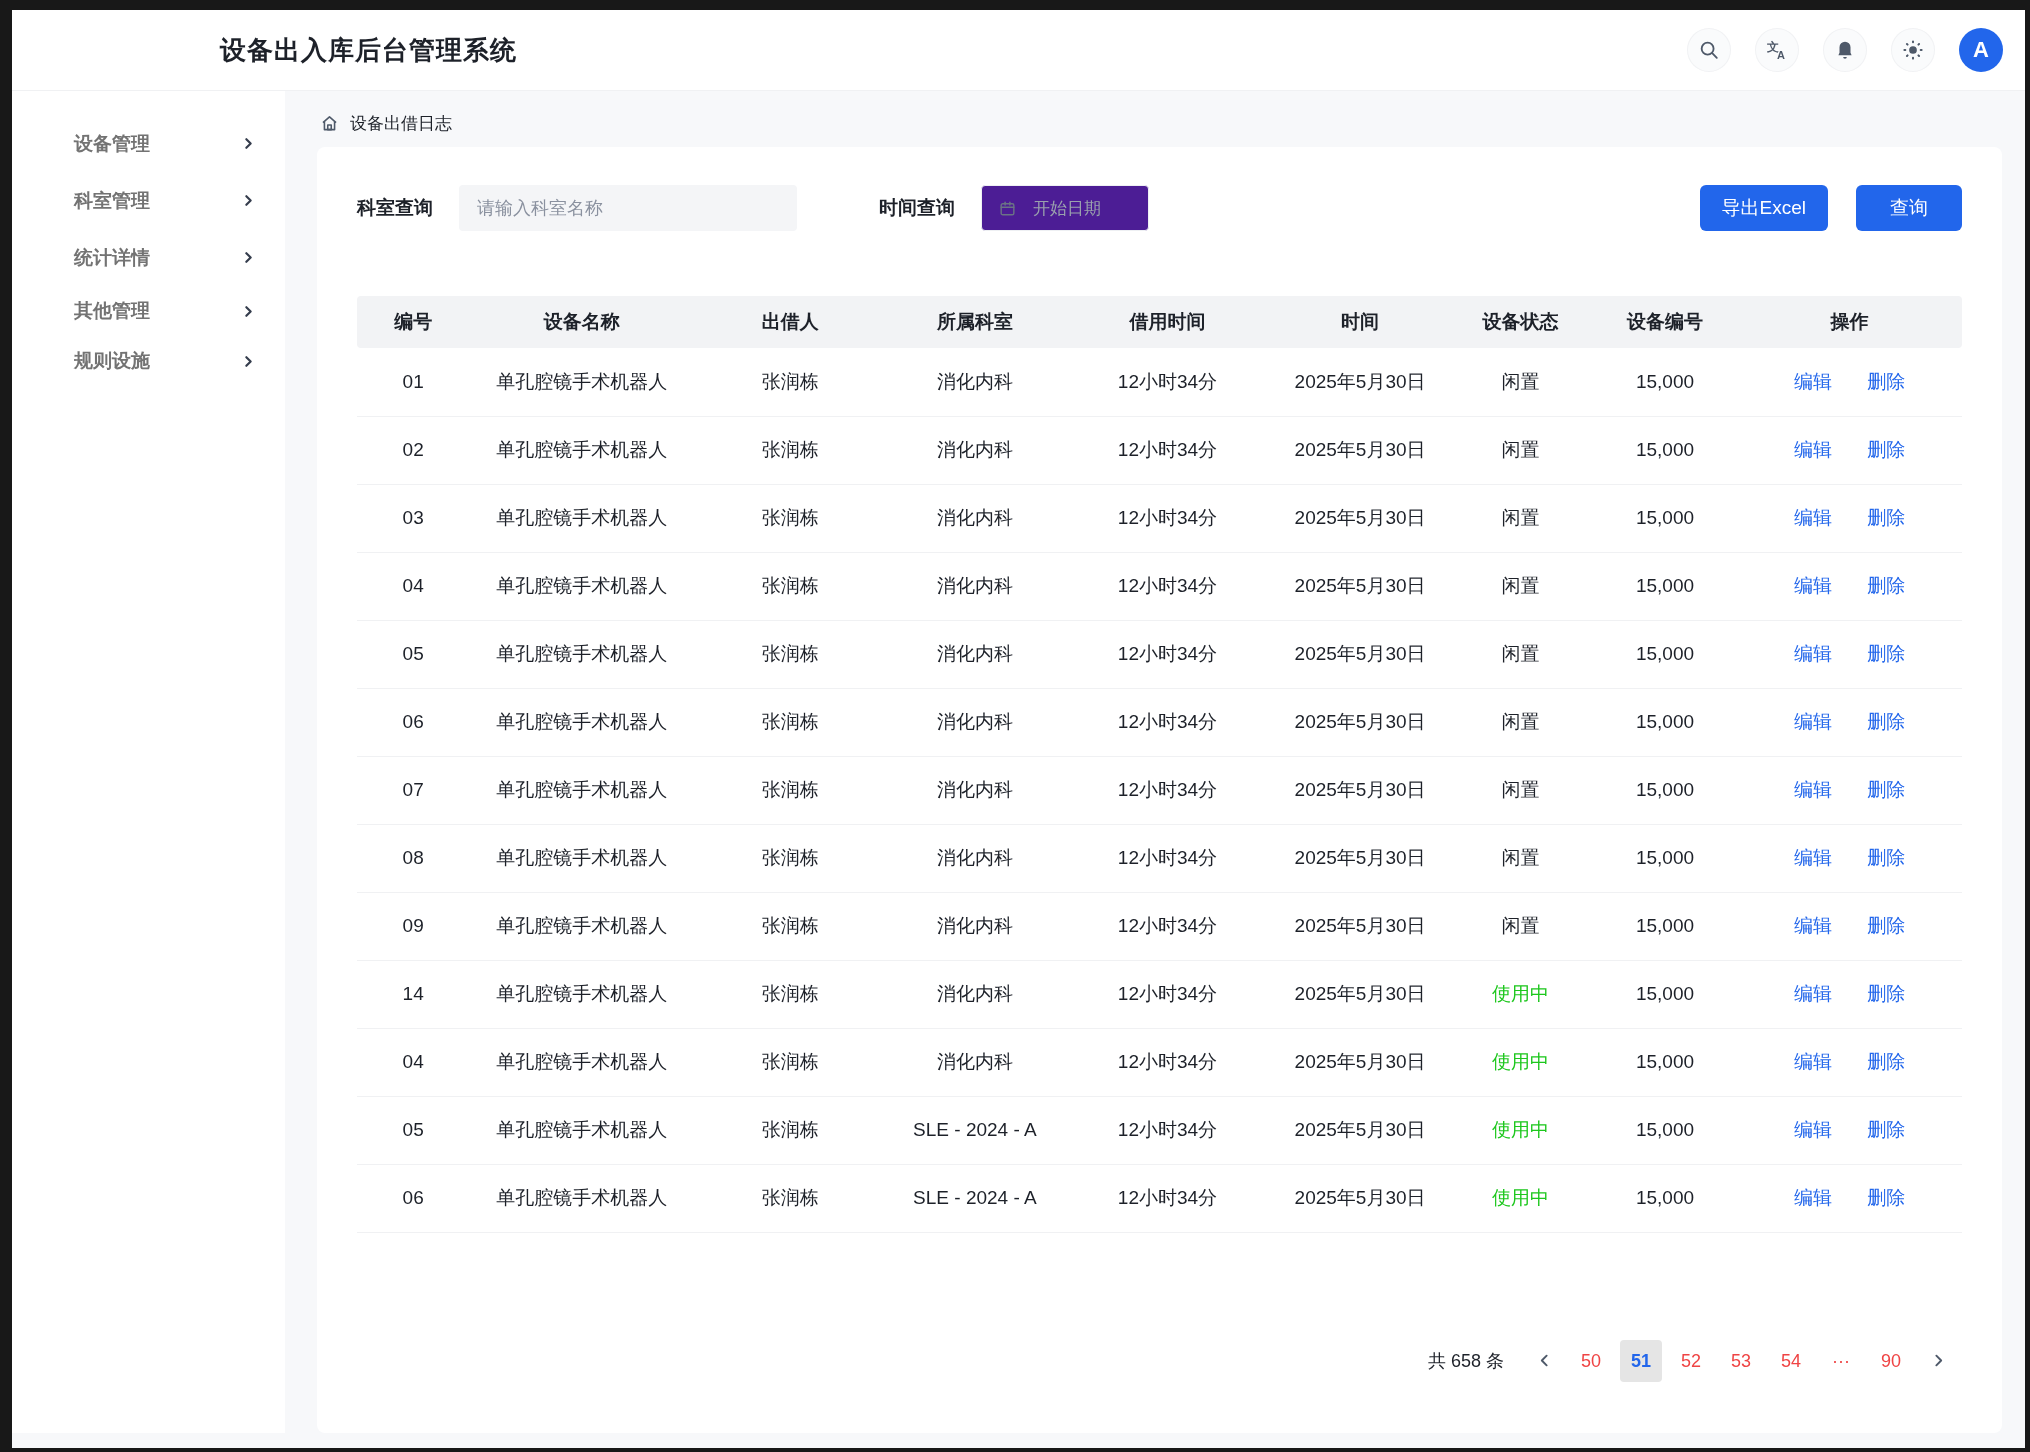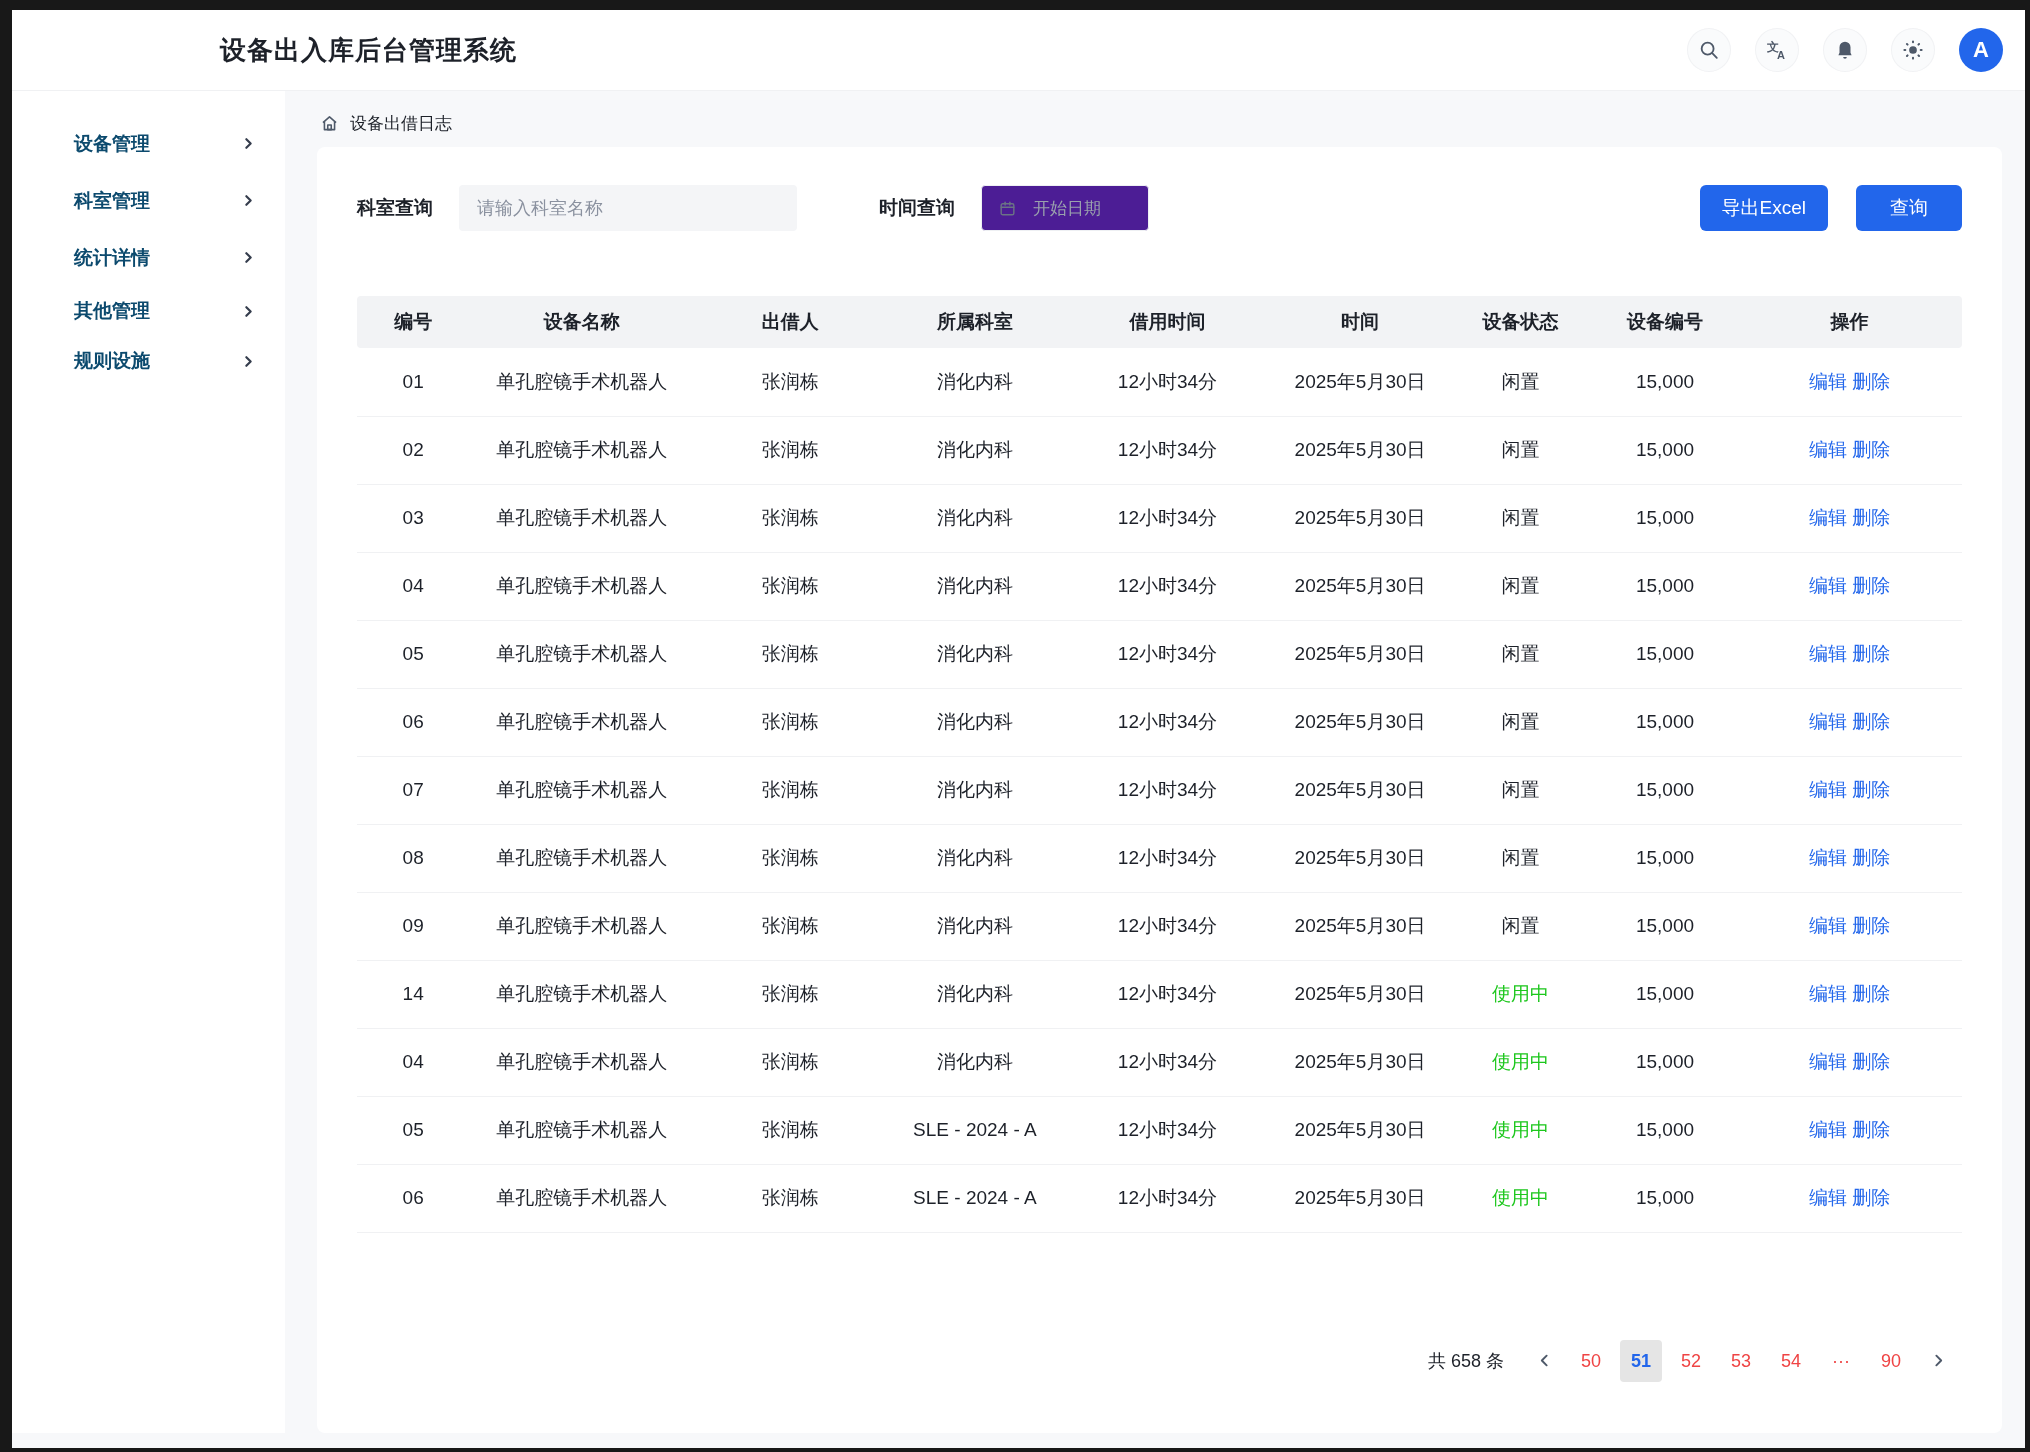--- a/index.html
+++ b/index.html
@@ -34,21 +34,21 @@
   .avatar {
     width:44px; height:44px; border-radius:50%; background:#2266eb; color:#fff;
     font-size:22px; font-weight:bold; display:flex; align-items:center; justify-content:center;
     cursor:pointer;
   }
   
   .app-body { flex:1; min-height:0; display:flex; padding-bottom:15px; }
   .sidebar { width:273px; background:#fff; padding-top:24px; flex:0 0 273px; }
   .side-item {
     height:57px; display:flex; align-items:center;
-    padding:0 30px 0 62px; font-size:19px; font-weight:600; color:#0c4a6e; cursor:pointer;
+    padding:0 30px 0 62px; font-size:19px; font-weight:600; color:#737373; cursor:pointer;
   }
   .side-item .chev { margin-left:auto; display:flex; }
   .side-item.active { color:#2266eb; }
   .side-item.compact { height:50px; }
   .main { flex:1; min-width:0; display:flex; flex-direction:column; padding:0 23px 0 32px; }
   .breadcrumb {
     height:48px; margin-top:8px; display:flex; align-items:center; gap:10px;
     font-size:17px; color:#1d2129; padding-left:2px;
   }
   .card {
@@ -84,21 +84,21 @@
     background:#f2f3f5; height:52px; font-size:19px; font-weight:bold; color:#1d2129;
     text-align:center;
   }
   thead th:first-child { border-radius:4px 0 0 4px; }
   thead th:last-child  { border-radius:0 4px 4px 0; }
   tbody td {
     height:68px; border-bottom:1px solid #f0f1f3; font-size:19px; color:#1d2129;
     text-align:center; white-space:nowrap; overflow:hidden;
   }
   td.status-in_use { color:#1dc71d; }
-  .action-link { color:#2266eb; cursor:pointer; margin:0 0; }
+  .action-link { color:#2266eb; cursor:pointer; margin:0 15px; }
   
   .pagination {
     margin-top:76px; display:flex; align-items:center; justify-content:flex-end; gap:8px;
     padding-right:6px;
   }
   .page-total { font-size:18px; color:#1d2129; margin-right:14px; }
   .page-arrow {
     width:36px; height:40px; display:flex; align-items:center; justify-content:center; cursor:pointer;
   }
   .page {

